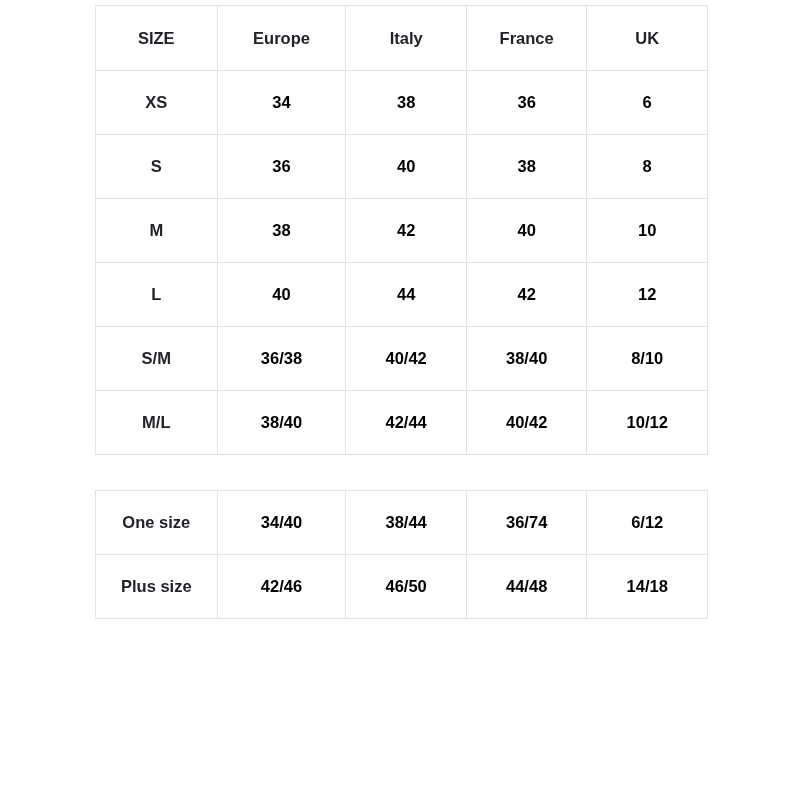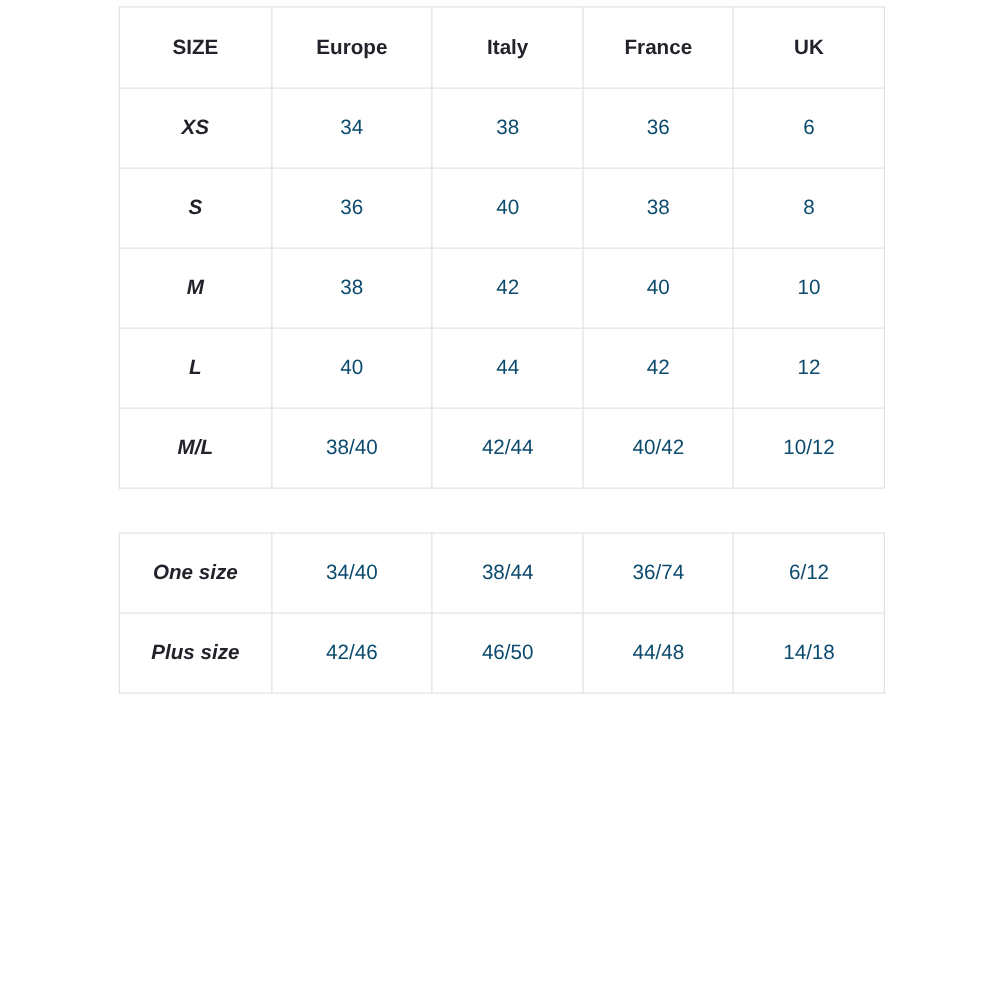--- a/index.html
+++ b/index.html
@@ -35,33 +35,32 @@
   table.size-table col.c2 { width: 116px; }
   table.size-table col.c3 { width: 116px; }
   table.size-table col.c4 { width: 116px; }
 
   table.size-table td, table.size-table th {
     border: 1px solid #e3e3e6;
     height: 63px;
     text-align: center;
     vertical-align: middle;
     font-size: 16.5px;
-    font-weight: 400;
-    color: #0c4a6e;
+    font-weight: 700;
+    color: #000000;
     padding: 0;
   }
   table.size-table th {
     font-weight: 700;
     font-size: 16.5px;
     color: #22222a;
   }
   table.size-table td.rowlabel {
     font-weight: 700;
     color: #22222a;
-    font-style: italic;
   }
   table.size-table tr.head th { height: 64px; }
 </style>
 </head>
 <body>
 
 <div class="page">
 
   <table class="size-table primary">
     <colgroup>
@@ -103,20 +102,27 @@
         <td>10</td>
       </tr>
       <tr>
         <td class="rowlabel">L</td>
         <td>40</td>
         <td>44</td>
         <td>42</td>
         <td>12</td>
       </tr>
       <tr>
+        <td class="rowlabel">S/M</td>
+        <td>36/38</td>
+        <td>40/42</td>
+        <td>38/40</td>
+        <td>8/10</td>
+      </tr>
+      <tr>
         <td class="rowlabel">M/L</td>
         <td>38/40</td>
         <td>42/44</td>
         <td>40/42</td>
         <td>10/12</td>
       </tr>
     </tbody>
   </table>
 
   <table class="size-table secondary">

